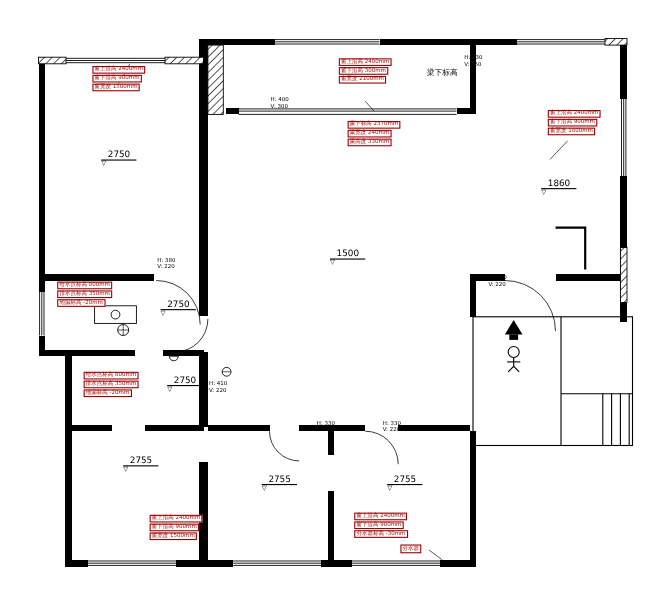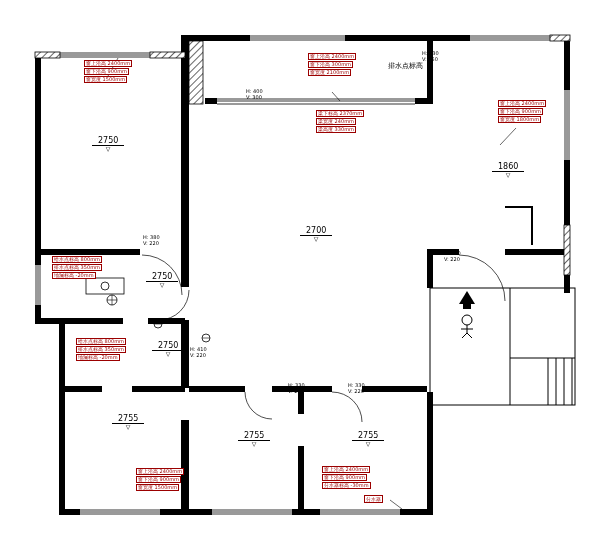--- a/index.html
+++ b/index.html
@@ -1,20 +1,20 @@
 <!DOCTYPE html>
 <html><head>
 <meta charset="utf-8">
 <style>
   * { margin:0; padding:0; box-sizing:border-box; }
   html,body { background:#ffffff; font-family:"DejaVu Sans", sans-serif; }
   .canvas { position:relative; width:600px; height:543px; background:#fff; overflow:hidden; }
   .plan-svg { position:absolute; left:0; top:0; }
 
-  .level { position:absolute; display:flex; flex-direction:column; align-items:center; color:#000; }
+  .level { position:absolute; display:flex; flex-direction:column; align-items:flex-start; color:#000; }
   .lvl-num { font-size:8px; line-height:9px; border-bottom:1px solid #000; padding:0 6px 0 6px; white-space:nowrap; }
   .lvl-tri { font-size:6px; line-height:6px; margin-top:0px; }
 
   .beam { position:absolute; display:flex; flex-direction:column; font-size:5px; line-height:6px; color:#000; white-space:nowrap; }
 
   .ann { position:absolute; display:flex; flex-direction:column; align-items:flex-start; }
   .ann span { font-size:5px; line-height:5px; color:#9b0000; border:1px solid #9b0000; background:#fff; padding:0 1px; margin-bottom:1px; white-space:nowrap; }
 
   .note-ins { position:absolute; font-size:7px; line-height:8px; color:#000; white-space:nowrap; }
   .note-man { position:absolute; font-size:5px; line-height:6px; color:#9b0000; border:1px solid #9b0000; background:#fff; padding:0 1px; white-space:nowrap; }
@@ -146,21 +146,21 @@
         <polyline points="462,338 467,333 472,338"></polyline>
       </g>
     </g>
   </svg>
 
   <div class="level" style="left:92px;top:136px">
     <span class="lvl-num">2750</span>
     <span class="lvl-tri">▽</span>
   </div>
   <div class="level" style="left:300px;top:226px">
-    <span class="lvl-num">2700</span>
+    <span class="lvl-num">1500</span>
     <span class="lvl-tri">▽</span>
   </div>
   <div class="level" style="left:492px;top:162px">
     <span class="lvl-num">1860</span>
     <span class="lvl-tri">▽</span>
   </div>
   <div class="level" style="left:146px;top:272px">
     <span class="lvl-num">2750</span>
     <span class="lvl-tri">▽</span>
   </div>
@@ -244,16 +244,16 @@
     <span>窗上沿高 2400mm</span>
     <span>窗下沿高 900mm</span>
     <span>窗宽度 1500mm</span>
   </div>
   <div class="ann" style="left:322px;top:466px">
     <span>窗上沿高 2400mm</span>
     <span>窗下沿高 900mm</span>
     <span>分水器标高 -30mm</span>
   </div>
 
-  <div class="note-ins" style="left:388px;top:62px">排水点标高</div>
+  <div class="note-ins" style="left:388px;top:62px">梁下标高</div>
   <div class="note-man" style="left:364px;top:495px">分水器</div>
 
 </div>
 
 </body></html>

